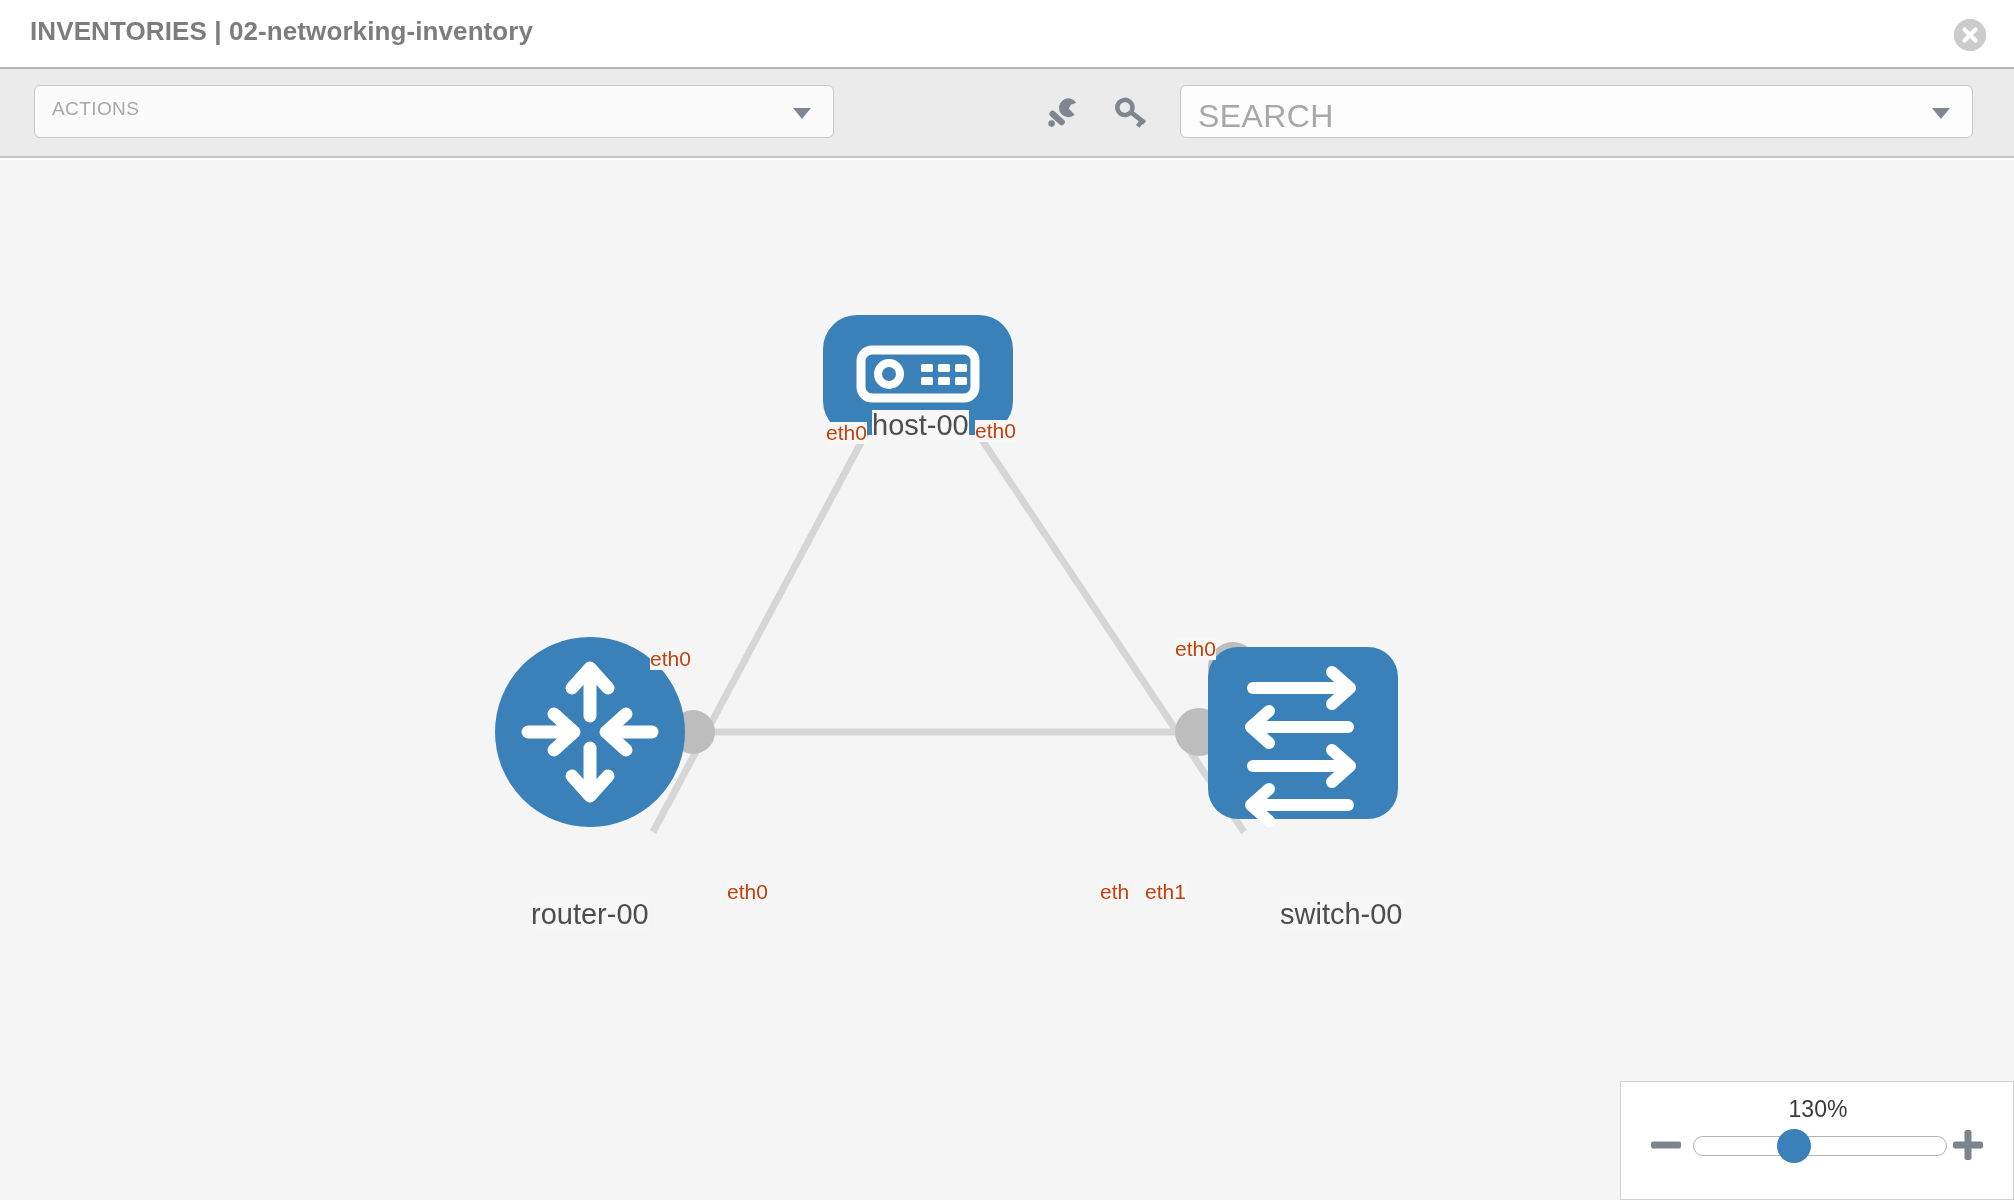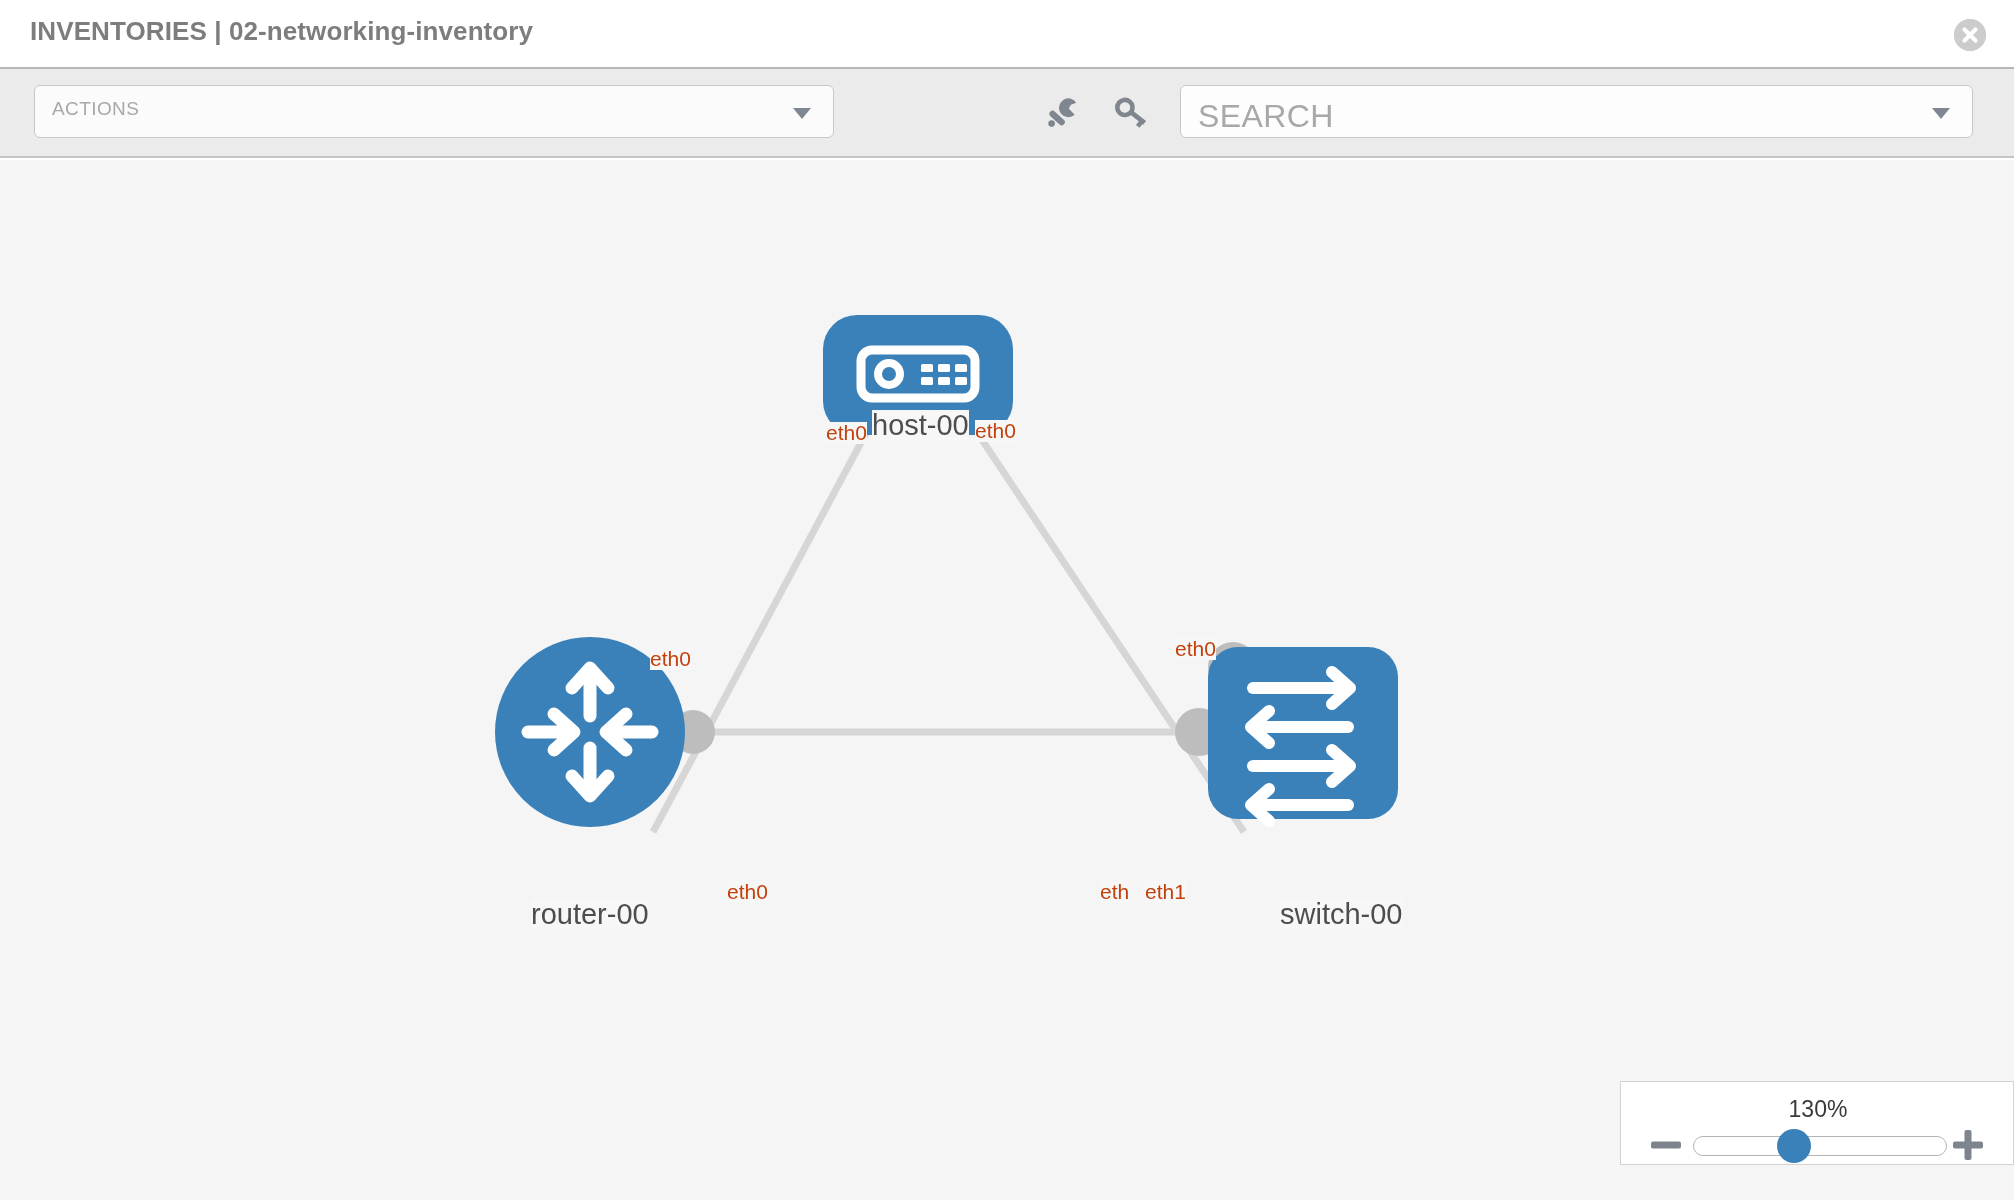--- a/index.html
+++ b/index.html
@@ -145,21 +145,21 @@
   }
   .nlabel.name { font-size: 29px; color: #4d4d4d; }
   .nlabel.iface { font-size: 21px; color: #c2410c; }
 
   
   .zoom-panel {
     position: absolute;
     left: 1620px;
     top: 1081px;
     width: 394px;
-    height: 84px;
+    height: 119px;
     background: #ffffff;
     border: 1px solid #d2d2d2;
   }
   .zoom-value {
     position: absolute;
     top: 14px;
     left: 0;
     width: 394px;
     text-align: center;
     font-size: 23px;

